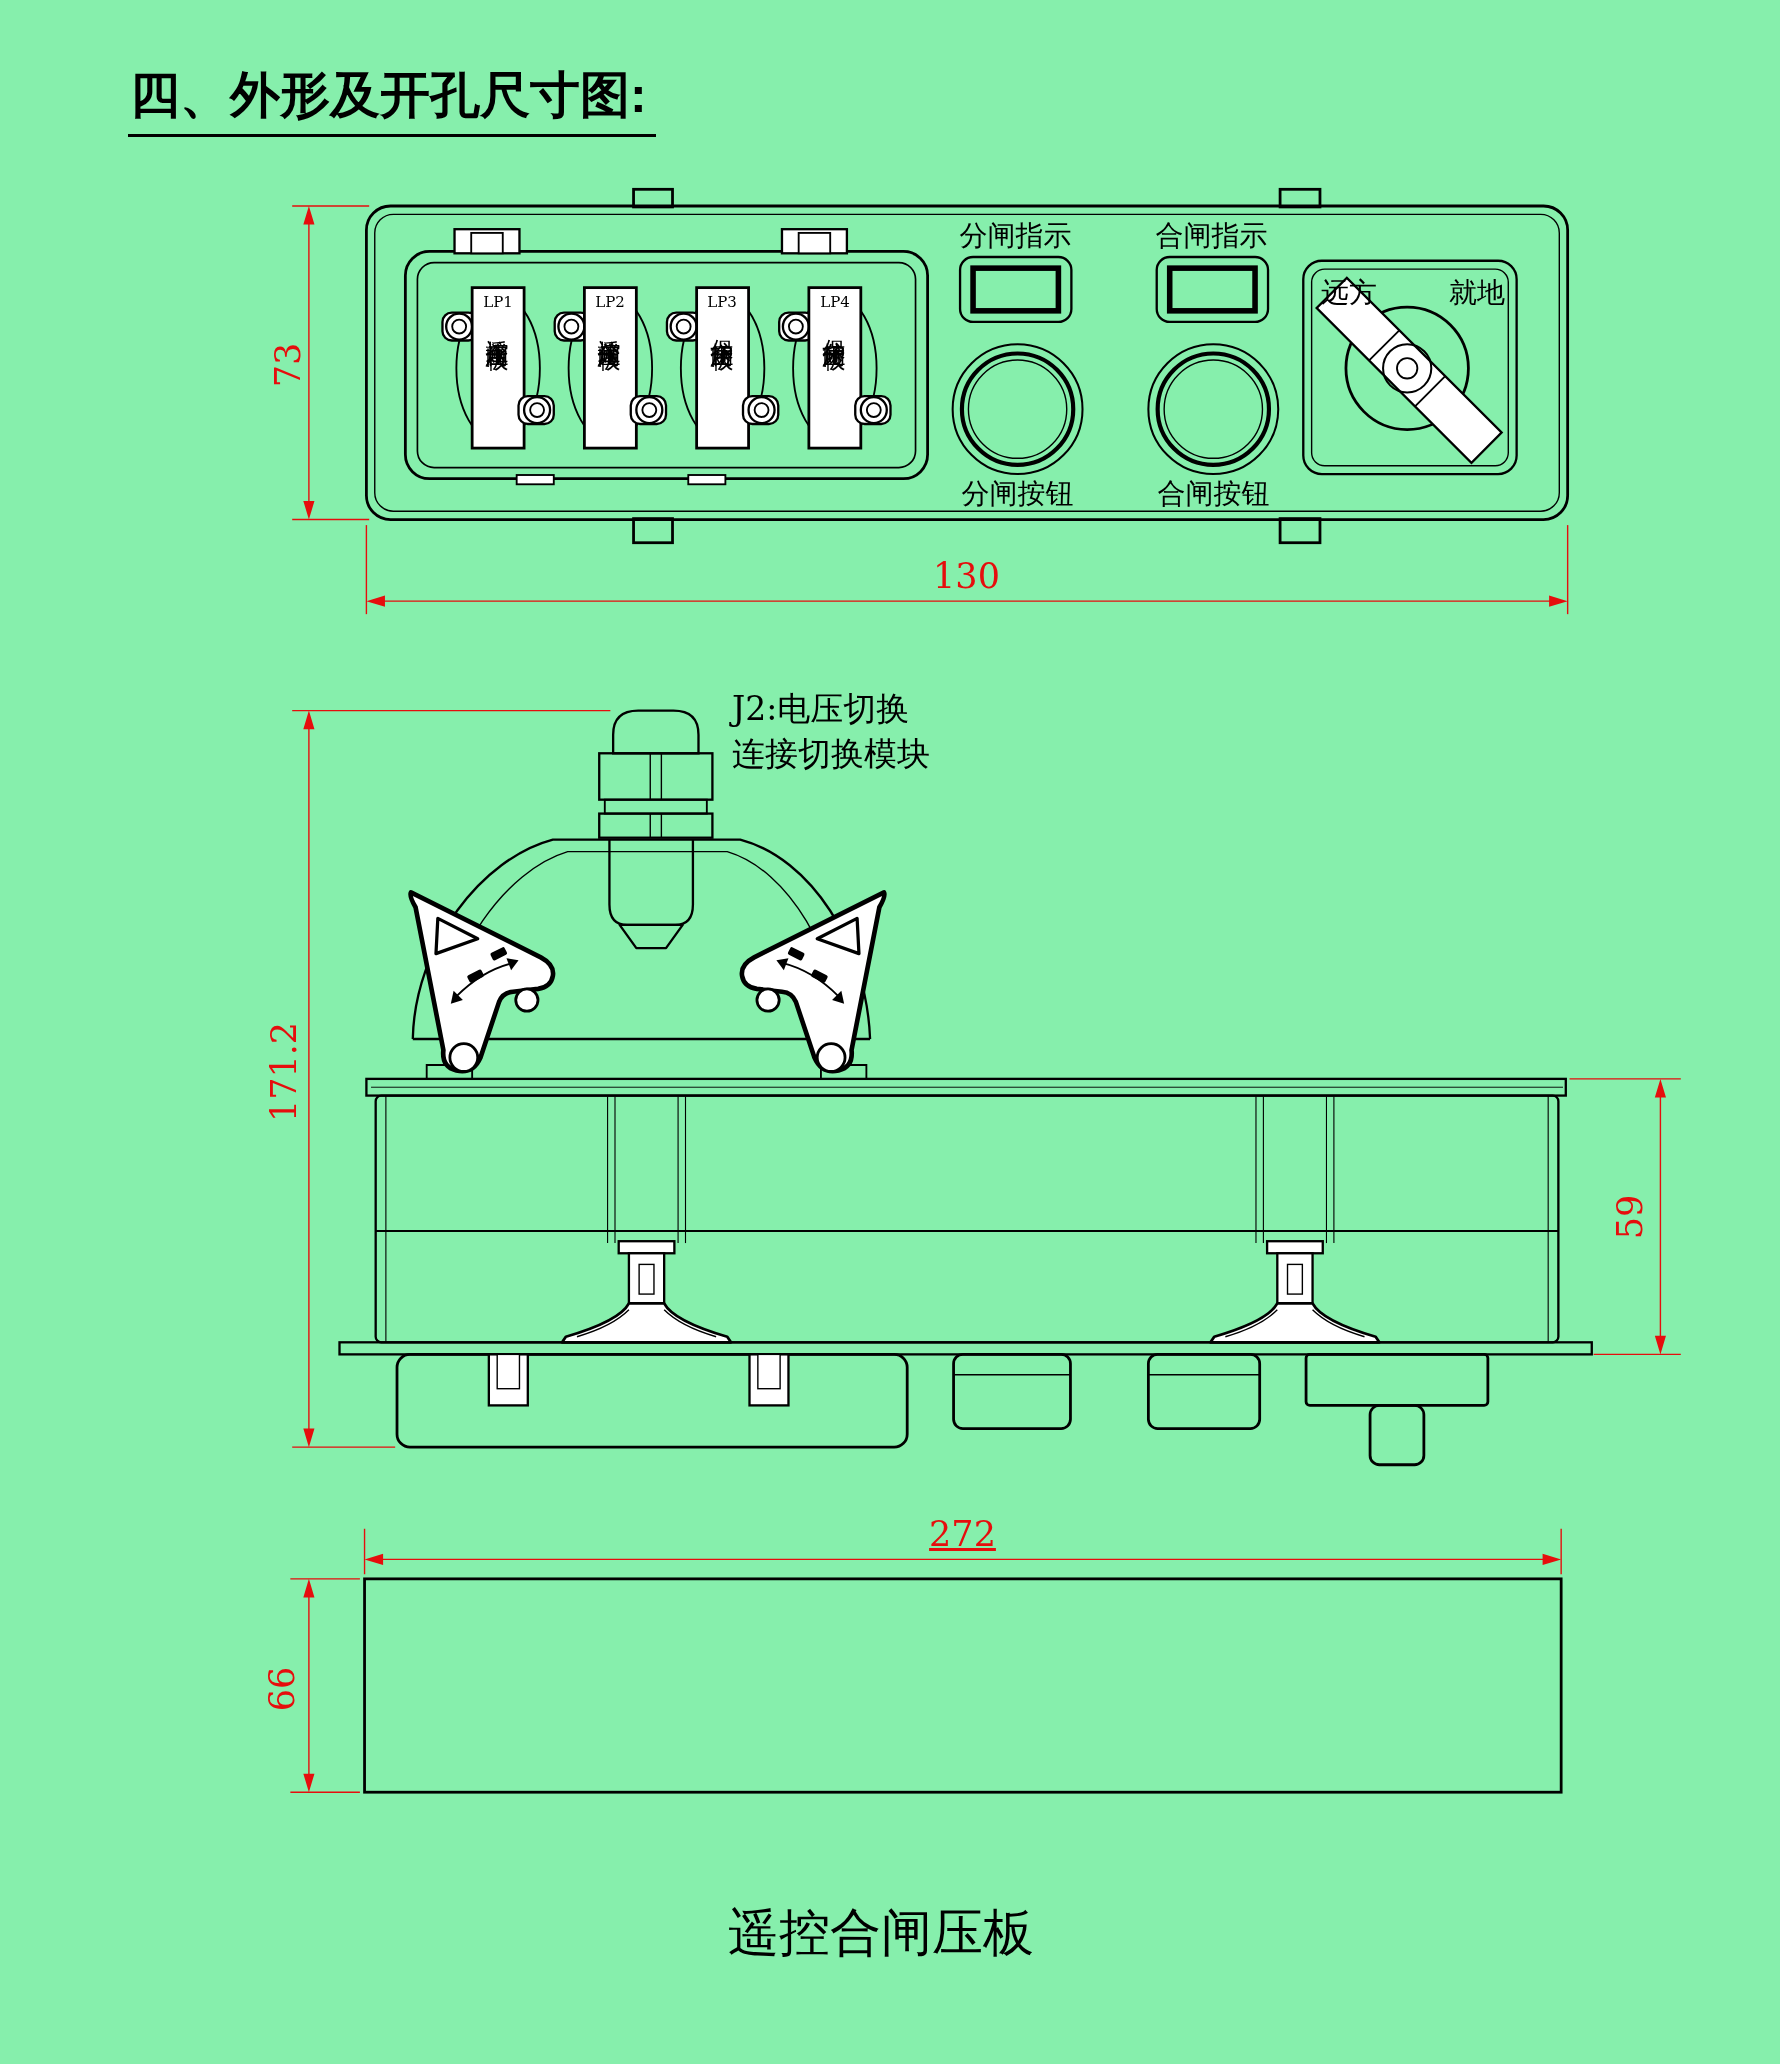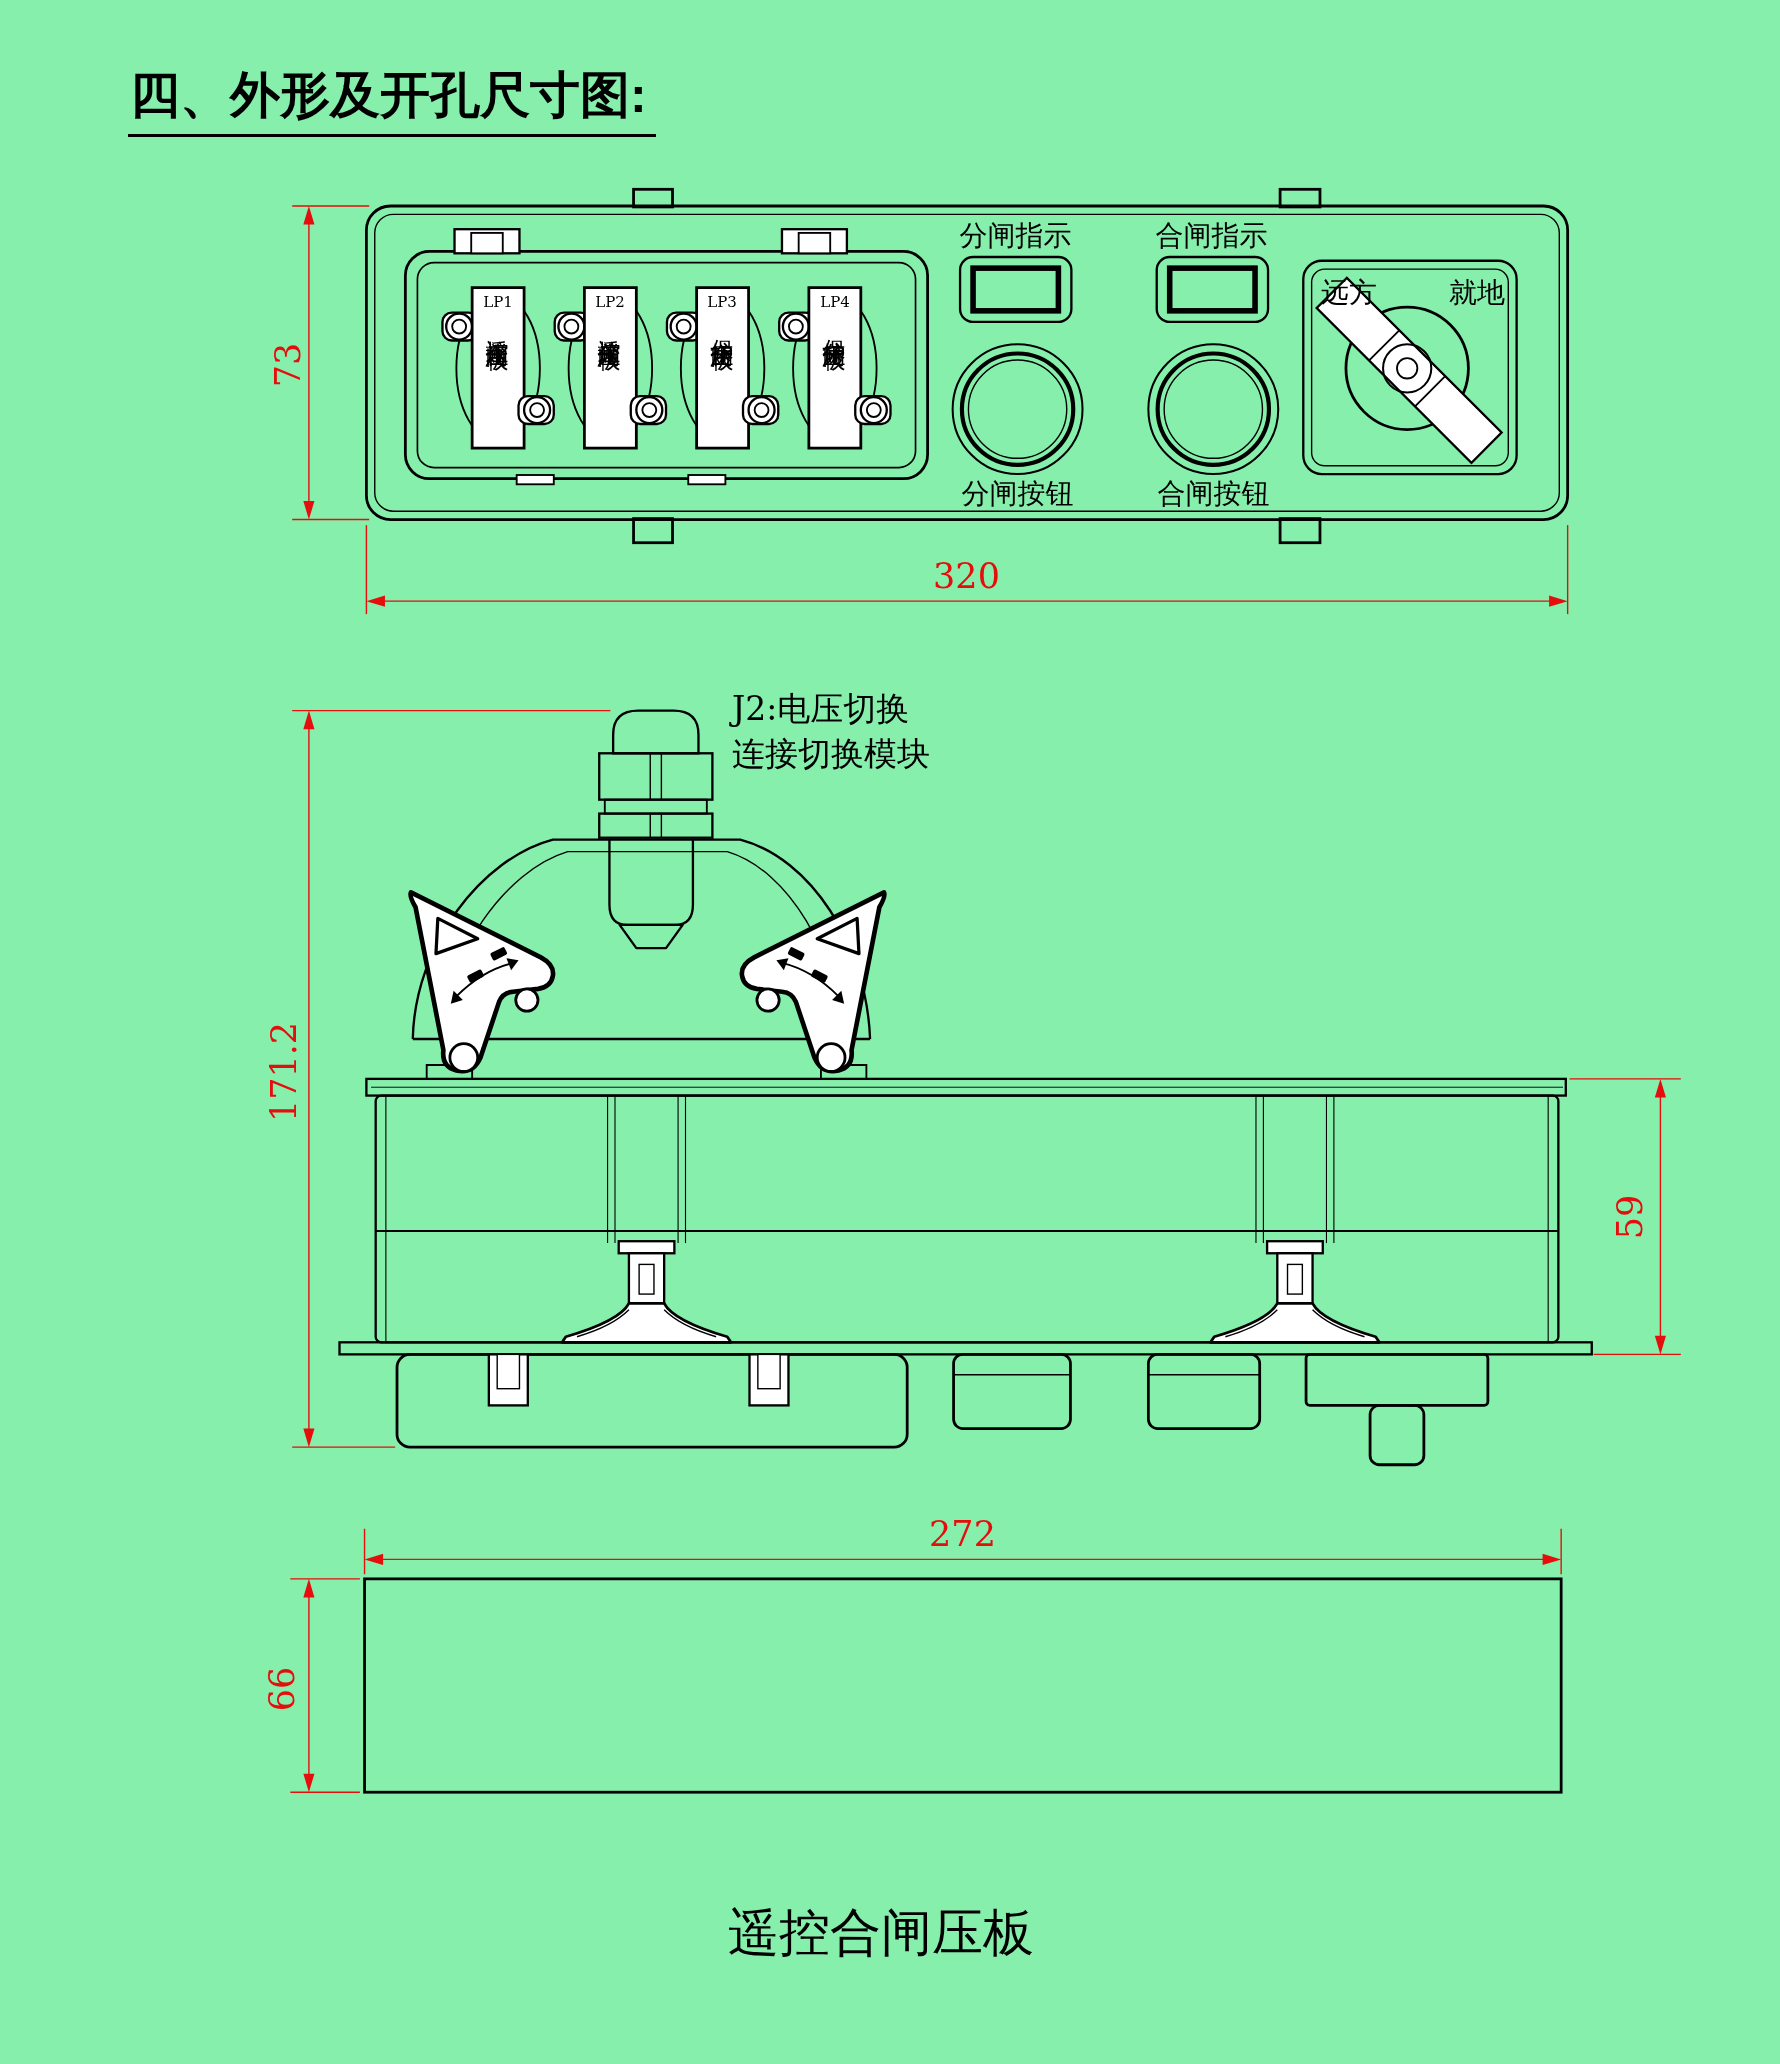--- a/index.html
+++ b/index.html
@@ -242,22 +242,22 @@
 
 <div class="t sel" style="left:1321px;top:276px;">远方</div>
 <div class="t sel" style="left:1449px;top:276px;">就地</div>
 
 <div class="t note" style="left:732px;top:686px;">
   <div>J2:电压切换</div>
   <div>连接切换模块</div>
 </div>
 
 <div class="t dim rot ctr" style="left:251px;top:344px;width:74px;">73</div>
-<div class="t dim ctr" style="left:897px;top:555px;width:139px;">320</div>
+<div class="t dim ctr" style="left:897px;top:555px;width:139px;">130</div>
 <div class="t dim rot ctr" style="left:210px;top:1051px;width:148px;">171.2</div>
 <div class="t dim rot ctr" style="left:1593px;top:1196px;width:74px;">59</div>
-<div class="t dim ctr" style="left:893px;top:1513px;width:139px;">272</div>
+<div class="t dim ctr" style="left:893px;top:1513px;width:139px;text-decoration:underline;">272</div>
 <div class="t dim rot ctr" style="left:245px;top:1668px;width:74px;">66</div>
 
 <div class="t caption ctr" style="left:714px;top:1902px;width:334px;">遥控合闸压板</div>
 
 </div>
 
 
 </body></html>

